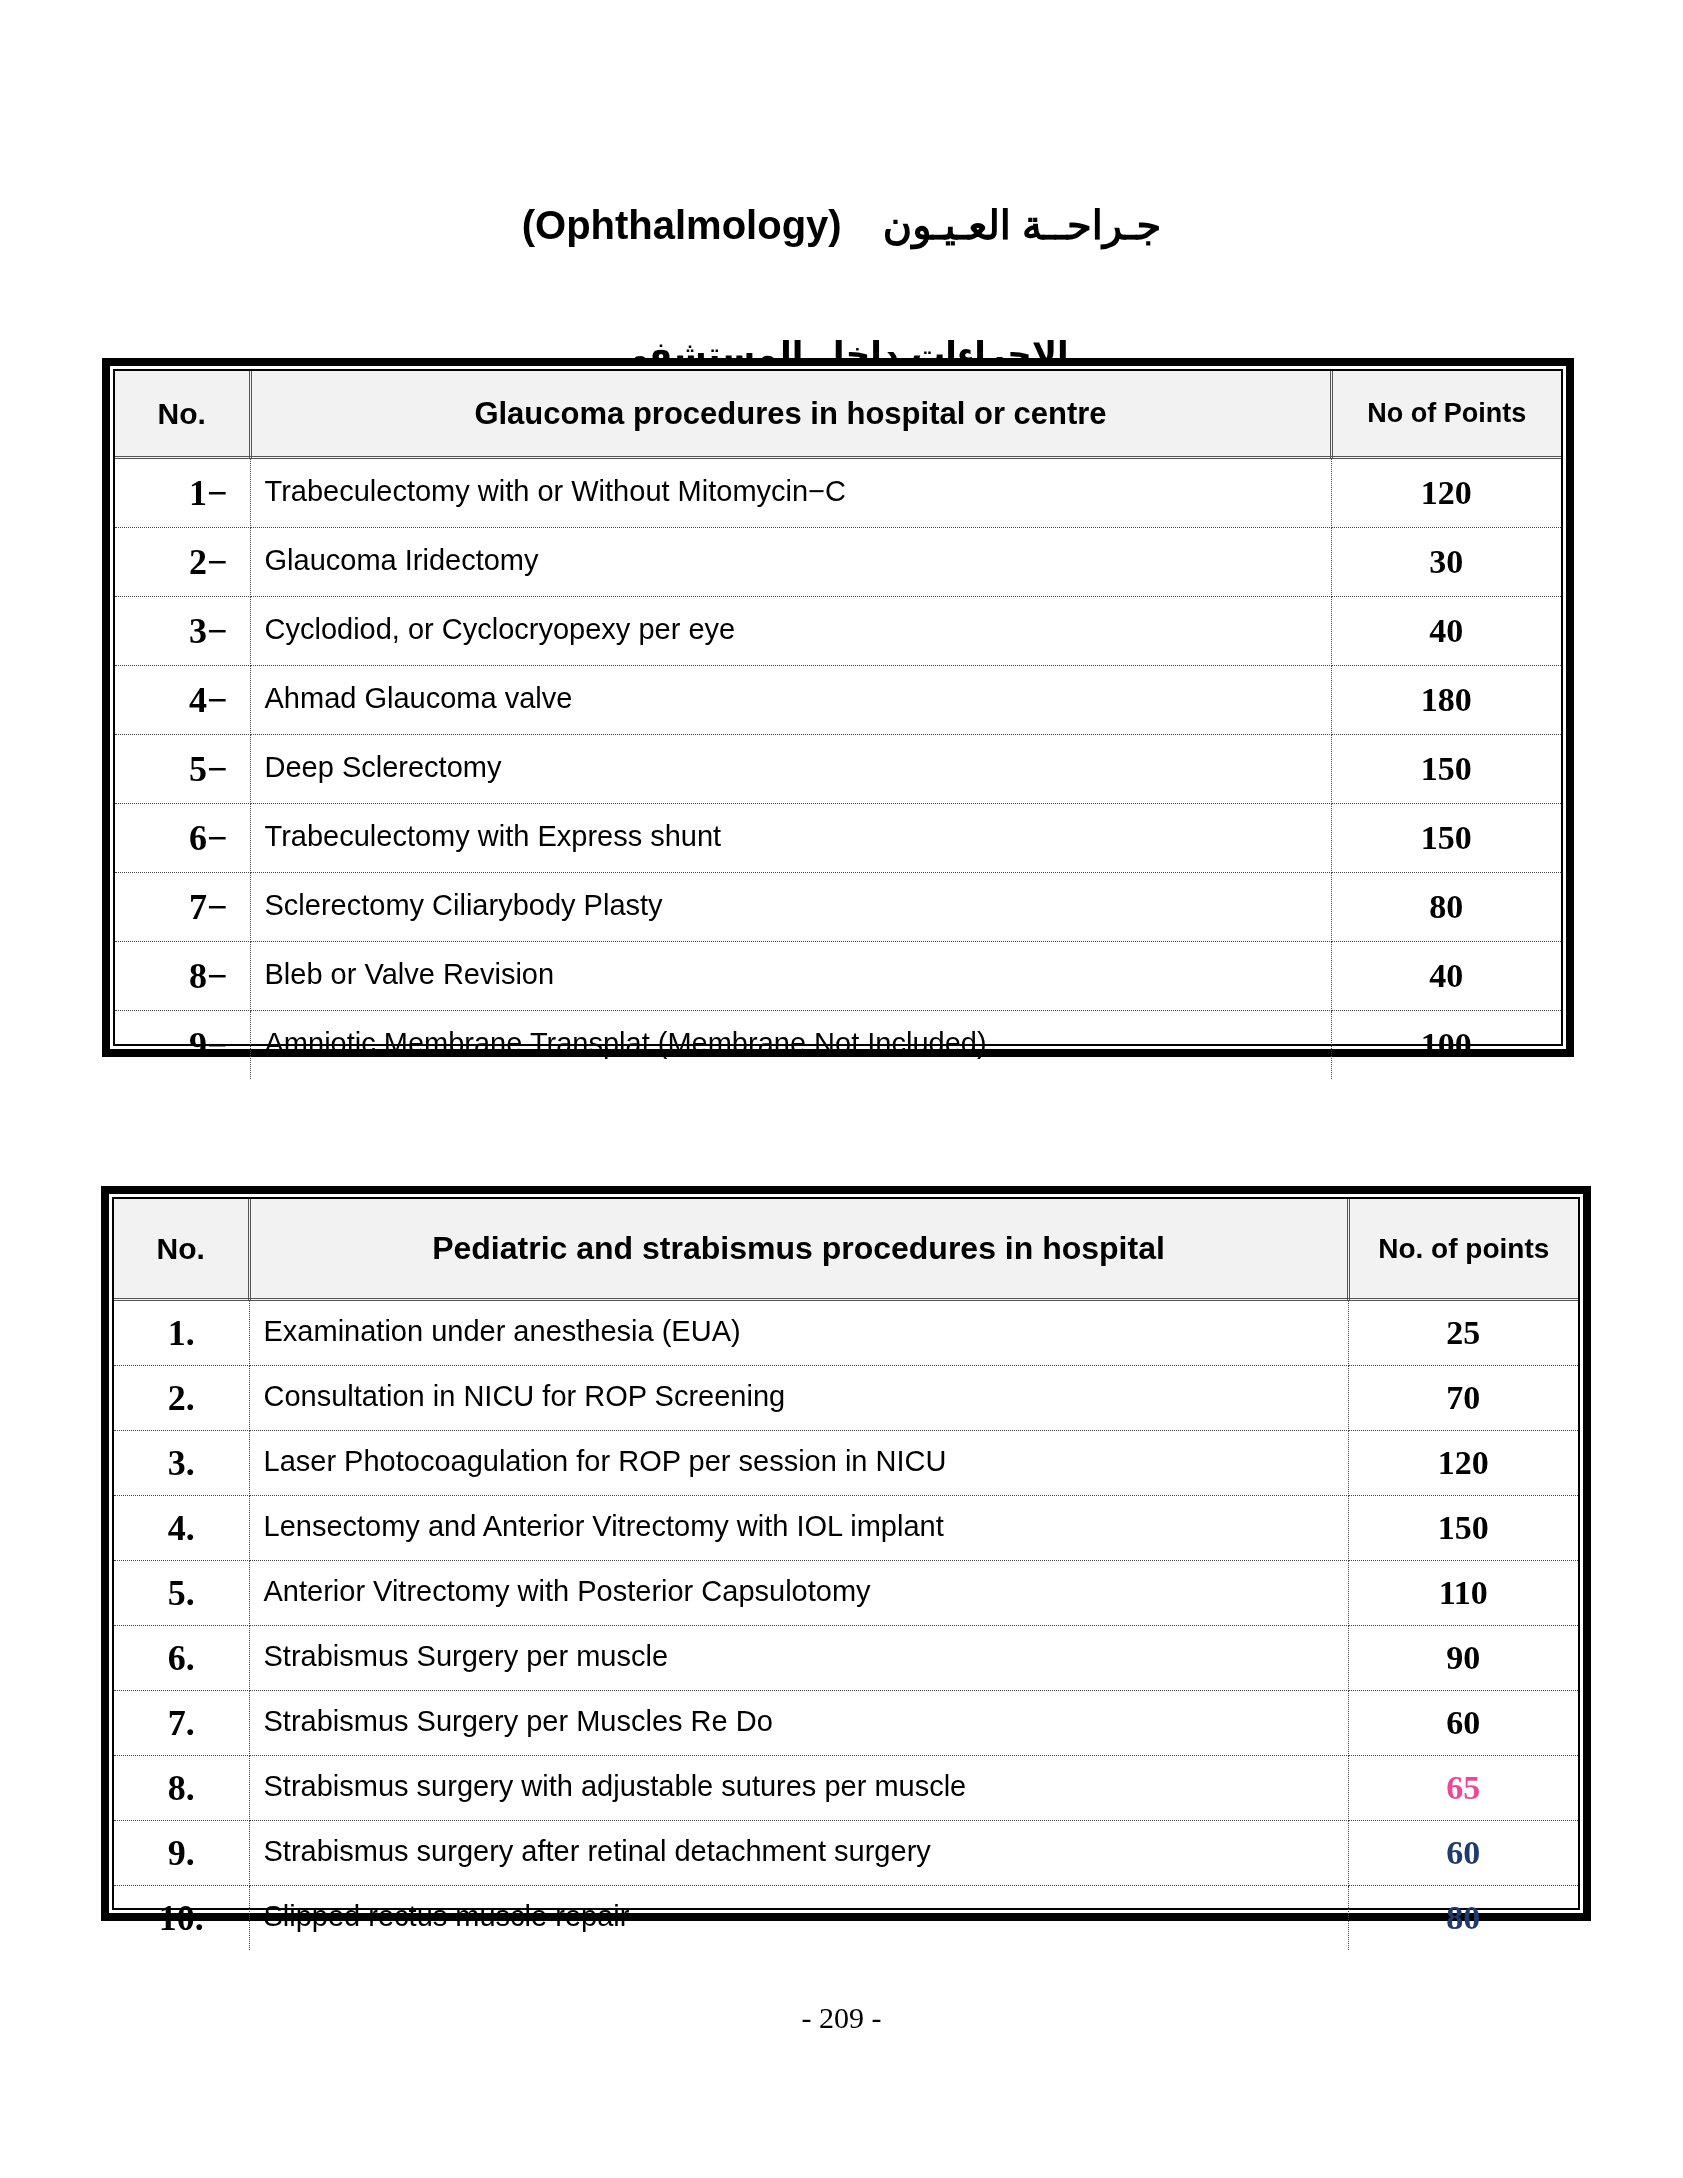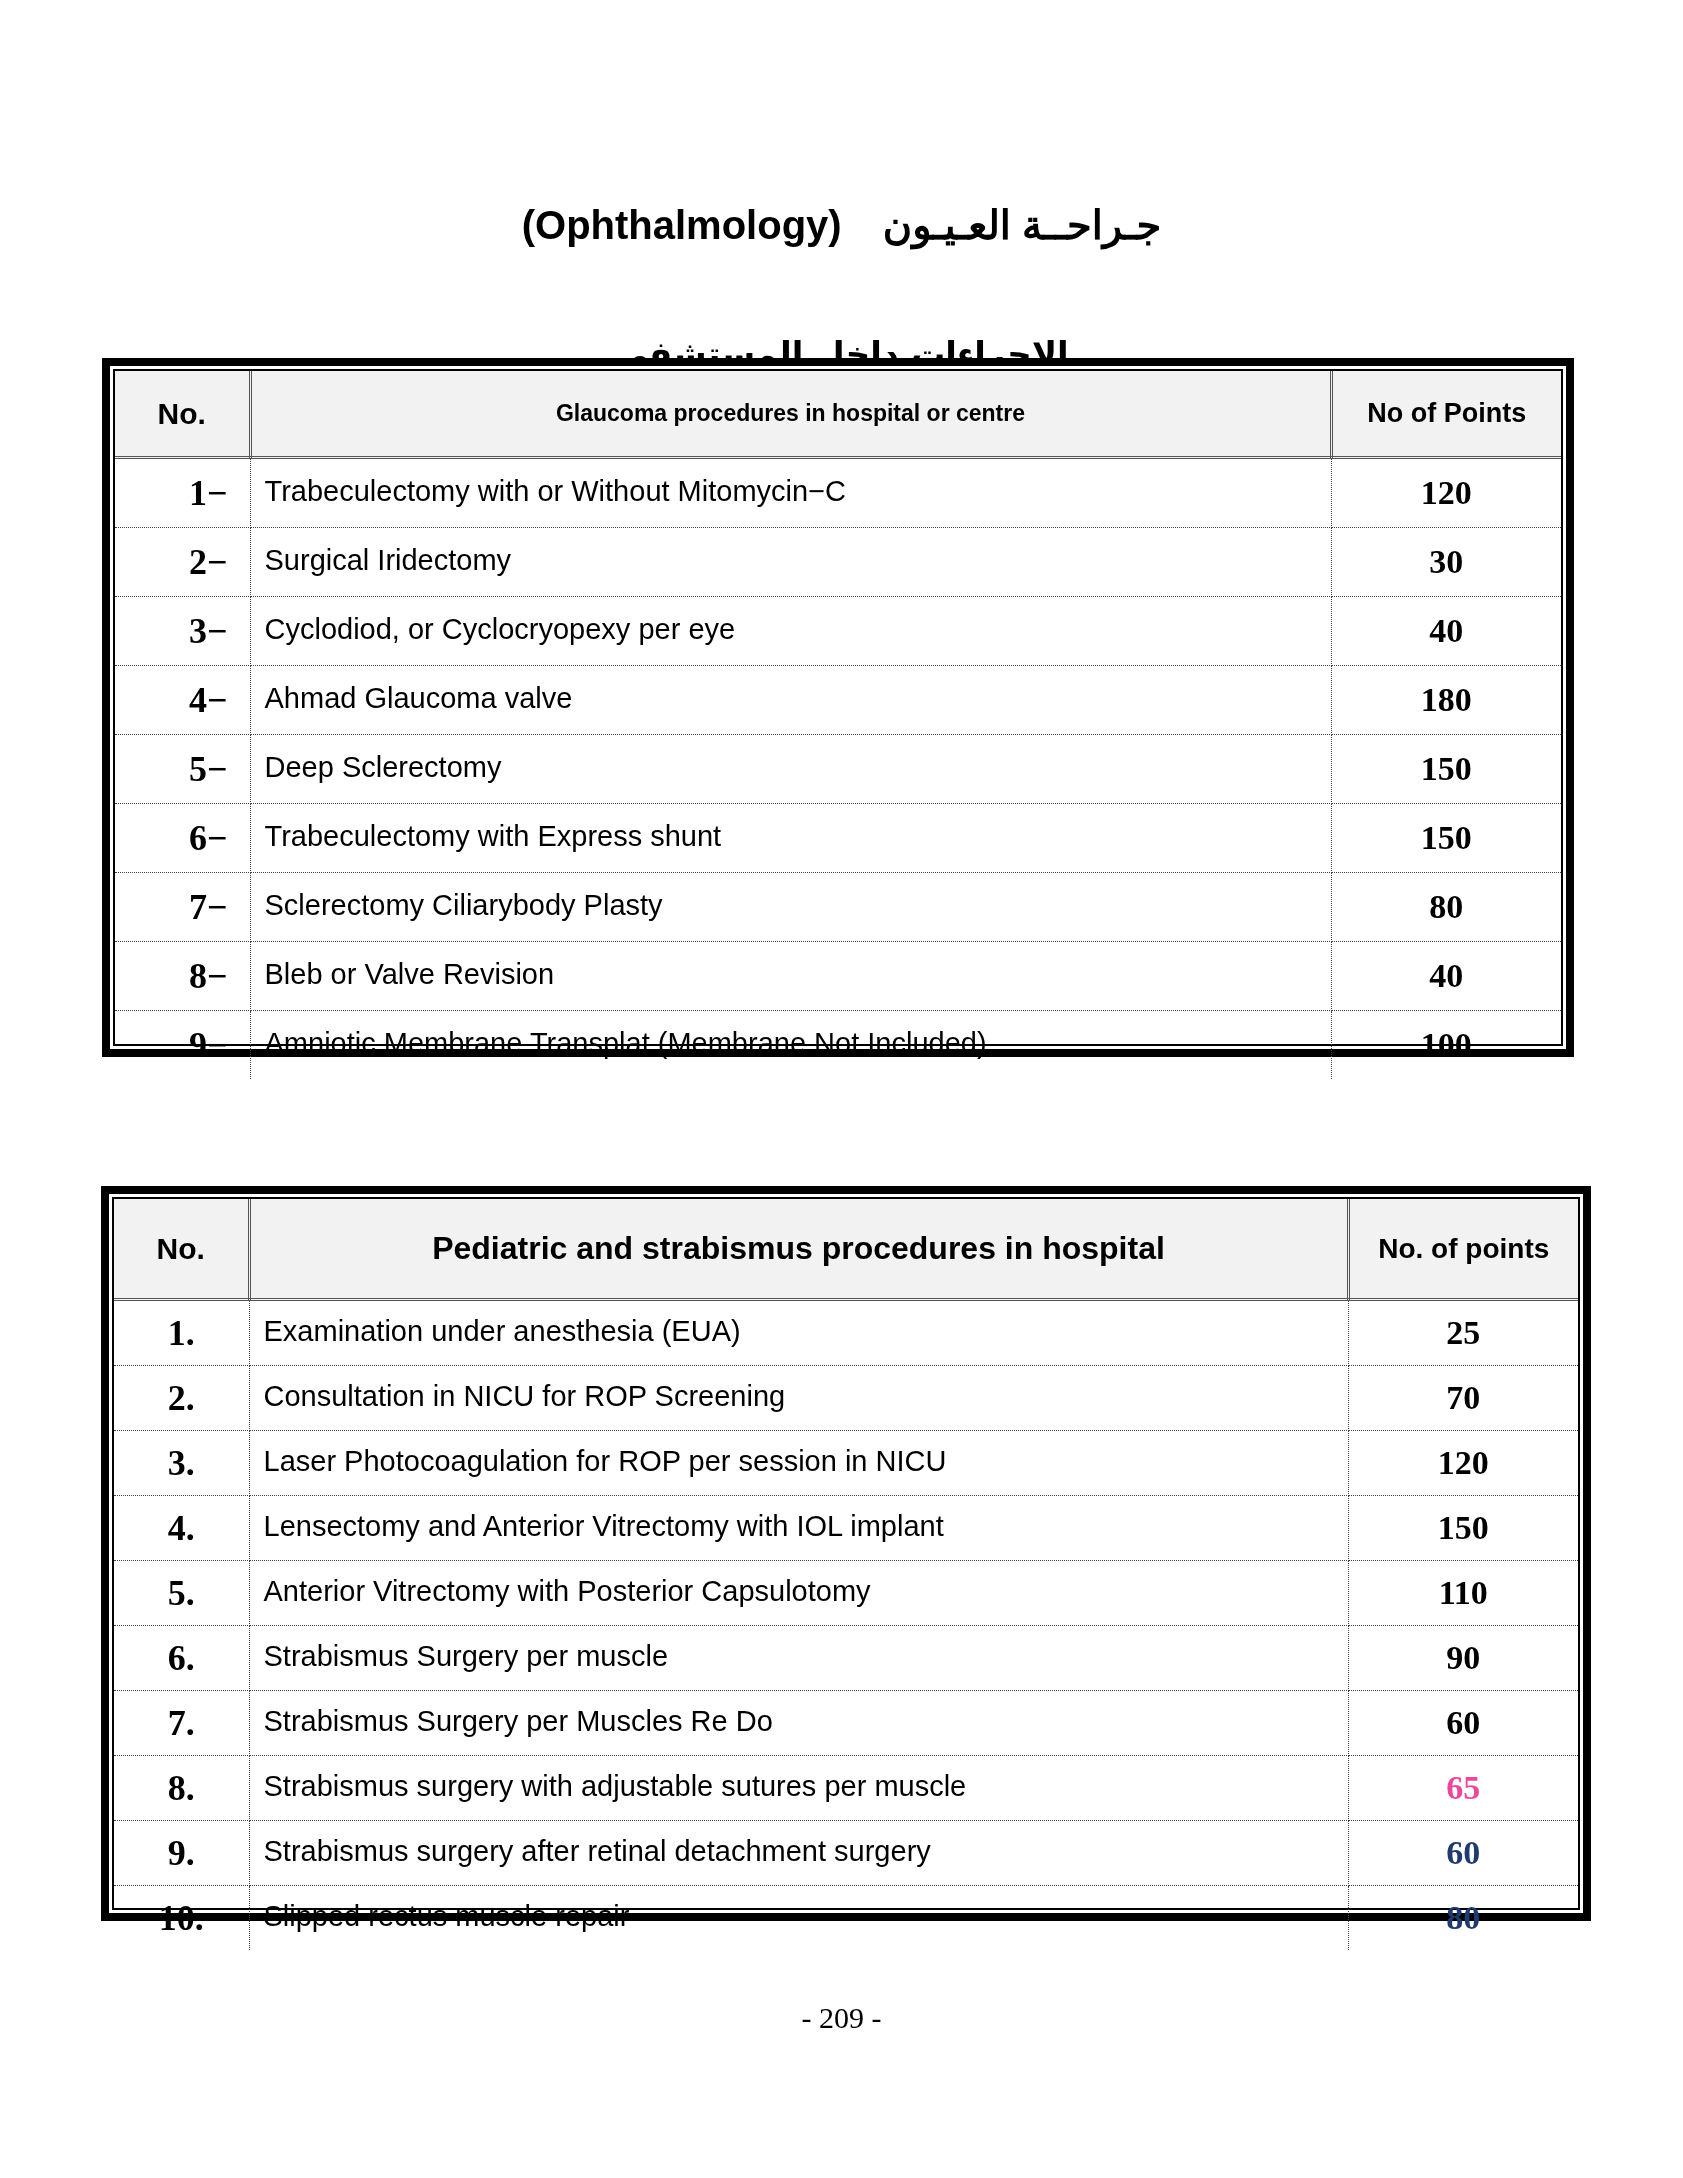--- a/index.html
+++ b/index.html
@@ -37,21 +37,21 @@
   th:last-child { border-right: none; }
   th { border-top: none; }
   td.num { font-family: "Liberation Serif", serif; font-weight: bold; font-size: 36px; }
   td.desc { padding-left: 14px; vertical-align: middle; padding-bottom: 4px; }
   td.pts { text-align: center; font-family: "Liberation Serif", serif; font-weight: bold; font-size: 34px; }
   td.pts.blue { color: #1f3a6e; }
 
   
   #t1 { left: 102px; top: 358px; width: 1472px; height: 699px; }
   #t1 th { height: 85px; }
-  #t1 th.h-main { font-size: 23px; margin-top: 29px; }
+  #t1 th.h-main { font-size: 31px; margin-top: 29px; }
   #t1 th.h-no { font-size: 30px; }
   #t1 th.h-pts { font-size: 27px; }
   #t1 tr.row td { height: 64px; }
   #t1 td.num { text-align: right; padding-right: 22px; }
   #t1 col.c1 { width: 135px; }
   #t1 col.c3 { width: 230px; }
 
   
   #t2 { left: 101px; top: 1186px; width: 1490px; height: 735px; }
   #t2 th { height: 99px; }
@@ -96,21 +96,21 @@
         </tr>
       </thead>
       <tbody id="t1-body">
           <tr class="row">
             <td class="num">1−</td>
             <td class="desc">Trabeculectomy with  or Without Mitomycin−C</td>
             <td class="pts">120</td>
           </tr>
           <tr class="row">
             <td class="num">2−</td>
-            <td class="desc">Surgical Iridectomy</td>
+            <td class="desc">Glaucoma Iridectomy</td>
             <td class="pts">30</td>
           </tr>
           <tr class="row">
             <td class="num">3−</td>
             <td class="desc">Cyclodiod, or Cyclocryopexy per eye</td>
             <td class="pts">40</td>
           </tr>
           <tr class="row">
             <td class="num">4−</td>
             <td class="desc">Ahmad  Glaucoma valve</td>

